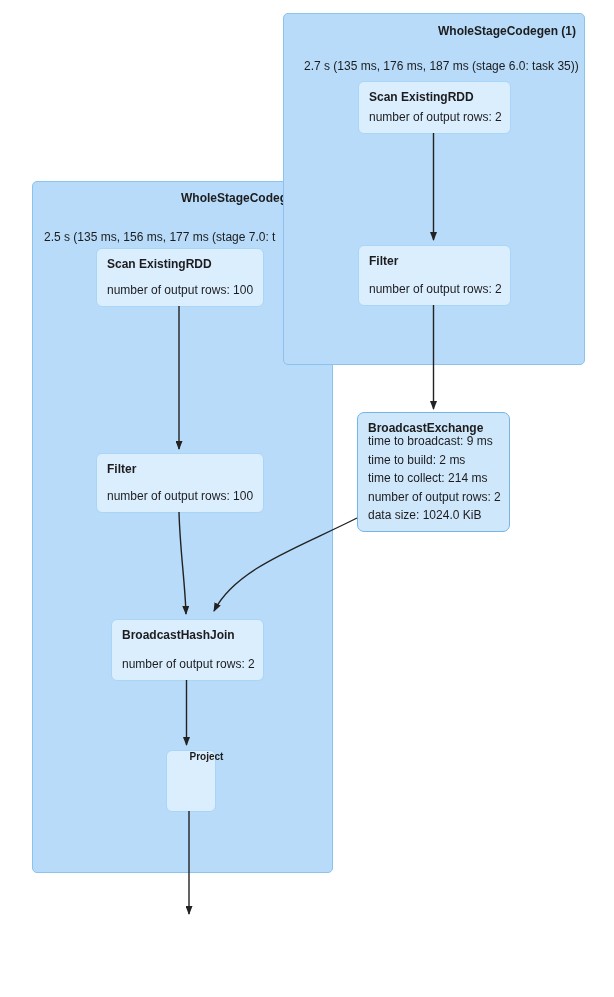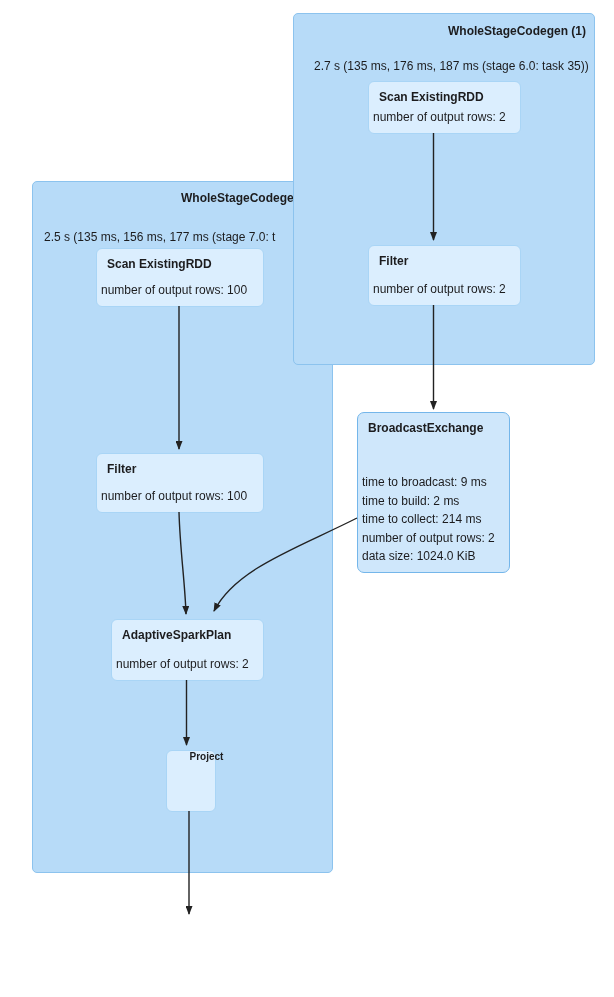--- a/index.html
+++ b/index.html
@@ -47,21 +47,21 @@
   .node .node-title {
     position: absolute;
     top: 8px;
     left: 10px;
     font-size: 12px;
     font-weight: bold;
     white-space: nowrap;
   }
   .node .node-metrics {
     position: absolute;
-    left: 4px;
+    left: 10px;
     bottom: 6px;
     font-size: 12px;
     line-height: 18.6px;
     white-space: nowrap;
   }
   .node.centered {
     display: flex;
     justify-content: center;
     font-size: 10px;
     font-weight: bold;
@@ -96,51 +96,51 @@
     </div>
 
     <div class="node" style="left:63px; top:271px; width:168px; height:60px;">
       <div class="node-title">Filter</div>
       <div class="node-metrics">
         <div>number of output rows: 100</div>
       </div>
     </div>
 
     <div class="node" style="left:78px; top:437px; width:153px; height:62px;">
-      <div class="node-title">AdaptiveSparkPlan</div>
+      <div class="node-title">BroadcastHashJoin</div>
       <div class="node-metrics">
         <div>number of output rows: 2</div>
       </div>
     </div>
 
     <div class="node centered" style="left:133px; top:568px; width:50px; height:62px;">
       <span>Project</span>
     </div>
   </div>
 
-  <div class="cluster" style="left:283px; top:13px; width:302px; height:352px;margin-left:10px;">
+  <div class="cluster" style="left:283px; top:13px; width:302px; height:352px;">
     <div class="cluster-title" style="right:8px; top:10px;">WholeStageCodegen (1)</div>
     <div class="cluster-duration" style="left:20px; right:0; top:45px; text-align:left;">2.7 s (135 ms, 176 ms, 187 ms (stage 6.0: task 35))</div>
 
     <div class="node" style="left:74px; top:67px; width:153px; height:53px;">
       <div class="node-title">Scan ExistingRDD</div>
       <div class="node-metrics">
         <div>number of output rows: 2</div>
       </div>
     </div>
 
     <div class="node" style="left:74px; top:231px; width:153px; height:61px;">
       <div class="node-title">Filter</div>
       <div class="node-metrics">
         <div>number of output rows: 2</div>
       </div>
     </div>
   </div>
 
-  <div class="node standalone" style="left:357px; top:412px; width:153px; height:161px;">
+  <div class="node standalone" style="left:357px; top:412px; width:153px; height:120px;">
     <div class="node-title">BroadcastExchange</div>
     <div class="node-metrics">
       <div>time to broadcast: 9 ms</div>
       <div>time to build: 2 ms</div>
       <div>time to collect: 214 ms</div>
       <div>number of output rows: 2</div>
       <div>data size: 1024.0 KiB</div>
     </div>
   </div>
 

